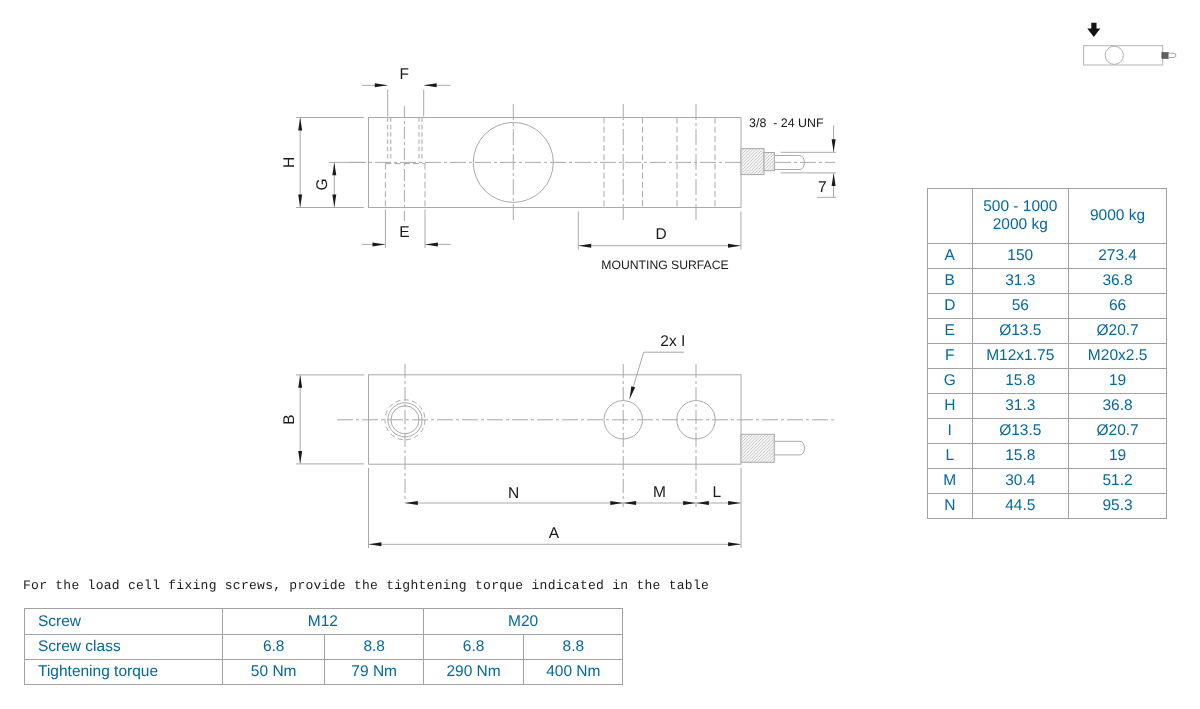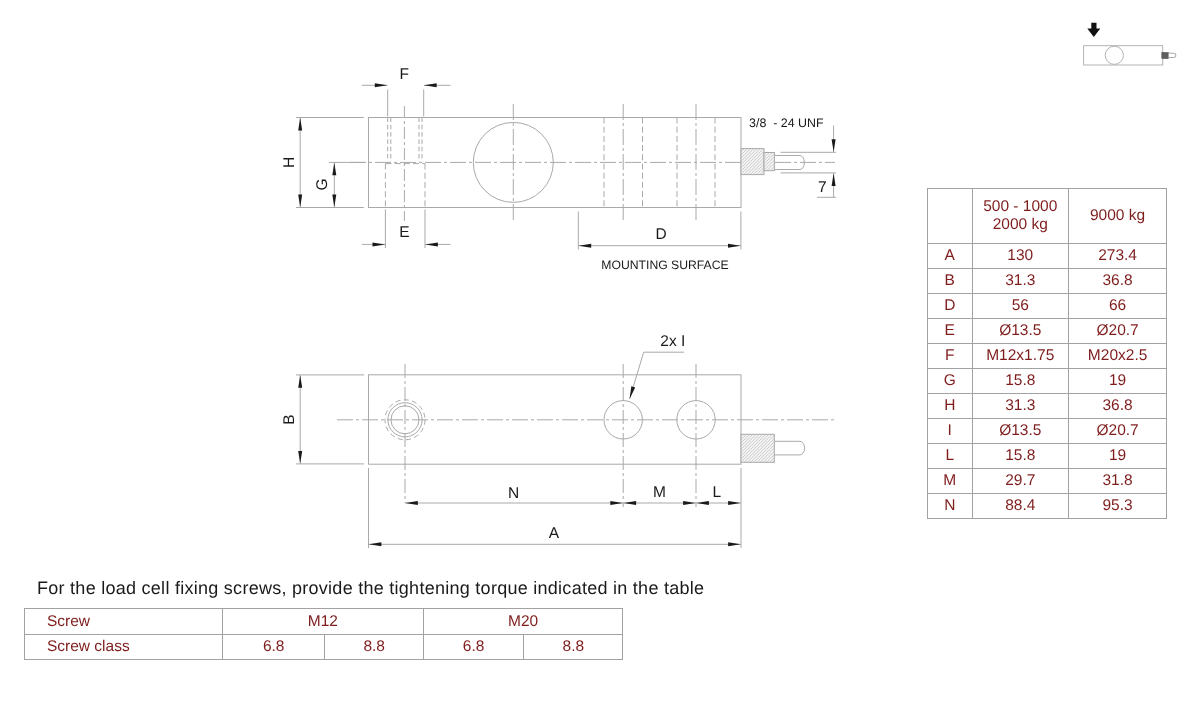--- a/index.html
+++ b/index.html
@@ -1,26 +1,26 @@
 <!DOCTYPE html>
 <html><head>
 <meta charset="utf-8">
 <style>
   html,body{margin:0;padding:0;background:#ffffff;}
   #page{position:relative;width:1200px;height:709px;background:#ffffff;overflow:hidden;opacity:.999;
         font-family:"Liberation Sans", sans-serif;color:#1a1a1a;text-rendering:geometricPrecision;}
   svg{position:absolute;left:0;top:0;}
   svg text{font-family:"Liberation Sans", sans-serif;fill:#1a1a1a;text-rendering:geometricPrecision;}
   table{border-collapse:collapse;table-layout:fixed;font-family:"Liberation Sans", sans-serif;
-        color:#7f1d1d;font-size:15.5px;}
+        color:#0369a1;font-size:15.5px;}
   td{border:1px solid #a2a2a2;text-align:center;padding:0;overflow:hidden;}
   #dimtable{position:absolute;left:927px;top:188px;}
   #torquetable{position:absolute;left:24px;top:608px;}
-  #sentence{position:absolute;left:37px;top:578px;font-size:18px;letter-spacing:0.27px;white-space:nowrap;}
-  .lft{text-align:left;padding-left:22px;margin-left:16px;}
+  #sentence{position:absolute;left:23px;top:578px;font-size:13px;letter-spacing:0.27px;white-space:nowrap;font-family:Liberation Mono, monospace;}
+  .lft{text-align:left;padding-left:13px;margin-left:16px;}
 </style>
 </head>
 <body>
 <div id="page">
 
 <svg width="1200" height="709" viewBox="0 0 1200 709">
   <defs>
     <marker id="ar" viewBox="-14 -3.5 15 7" refX="0" refY="0" markerWidth="15" markerHeight="7" orient="auto-start-reverse" markerUnits="userSpaceOnUse">
       <path d="M0,0 L-12.6,-2 L-12.6,2 Z" fill="#1a1a1a"></path>
     </marker>
@@ -206,21 +206,21 @@
         <col style="width:98.2px">
       </colgroup>
   <tbody>
         <tr style="height:55px">
           <td></td>
           <td>500 - 1000<br>2000 kg</td>
           <td>9000 kg</td>
         </tr>
   <tr style="height:25px">
           <td>A</td>
-          <td>130</td>
+          <td>150</td>
           <td>273.4</td>
         </tr>
   <tr style="height:25px">
           <td>B</td>
           <td>31.3</td>
           <td>36.8</td>
         </tr>
   <tr style="height:25px">
           <td>D</td>
           <td>56</td>
@@ -251,26 +251,26 @@
           <td>Ø13.5</td>
           <td>Ø20.7</td>
         </tr>
   <tr style="height:25px">
           <td>L</td>
           <td>15.8</td>
           <td>19</td>
         </tr>
   <tr style="height:25px">
           <td>M</td>
-          <td>29.7</td>
-          <td>31.8</td>
+          <td>30.4</td>
+          <td>51.2</td>
         </tr>
   <tr style="height:25px">
           <td>N</td>
-          <td>88.4</td>
+          <td>44.5</td>
           <td>95.3</td>
         </tr>
 </tbody>
     </table>
 
 <table id="torquetable">
   <colgroup>
         <col style="width:197.9px">
         <col style="width:102.6px">
         <col style="width:98.4px">
@@ -283,16 +283,23 @@
           <td colspan="2">M12</td>
           <td colspan="2">M20</td>
         </tr>
   <tr style="height:25px">
           <td class="lft">Screw class</td>
           <td>6.8</td>
           <td>8.8</td>
           <td>6.8</td>
           <td>8.8</td>
         </tr>
+  <tr style="height:25px">
+          <td class="lft">Tightening torque</td>
+          <td>50 Nm</td>
+          <td>79 Nm</td>
+          <td>290 Nm</td>
+          <td>400 Nm</td>
+        </tr>
 </tbody>
     </table>
 
 </div>
 
 </body></html>

